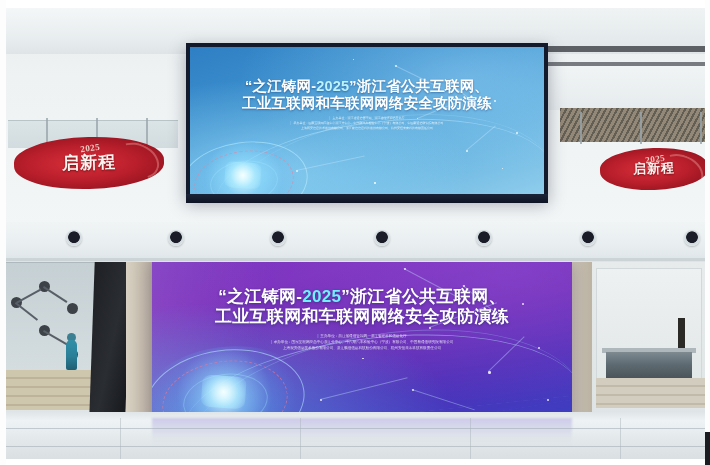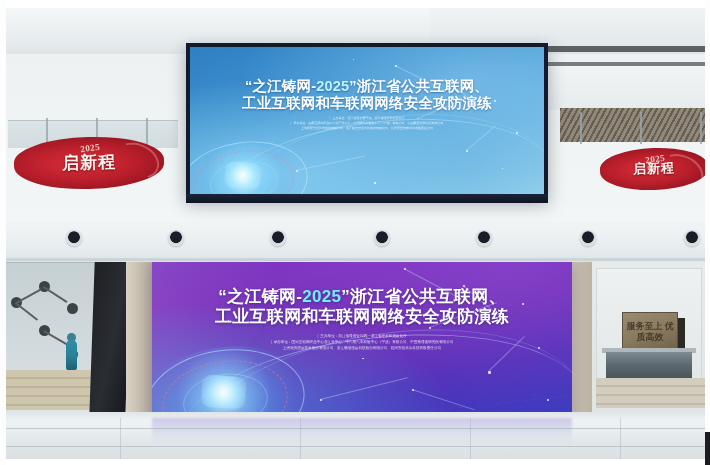--- a/index.html
+++ b/index.html
@@ -406,24 +406,20 @@
     </div>
   </div>
   <div class="steps-left"></div>
   <div class="person-head"></div>
   <div class="person"></div>
   <div class="dark-panel"></div>
   <div class="stone-column"></div>
 
   <div class="wall-right"></div>
   <div class="recess-right"></div>
-  <div class="plaque">
-    <div class="txt">服务至上
-优质高效</div>
-  </div>
   <div class="plaque-side"></div>
   <div class="desk-top"></div>
   <div class="desk"></div>
   <div class="steps-right"></div>
   <div class="stone-column right"></div>
 
   <div class="backdrop">
     <div class="sheen"></div>
 
     <div class="mesh">

